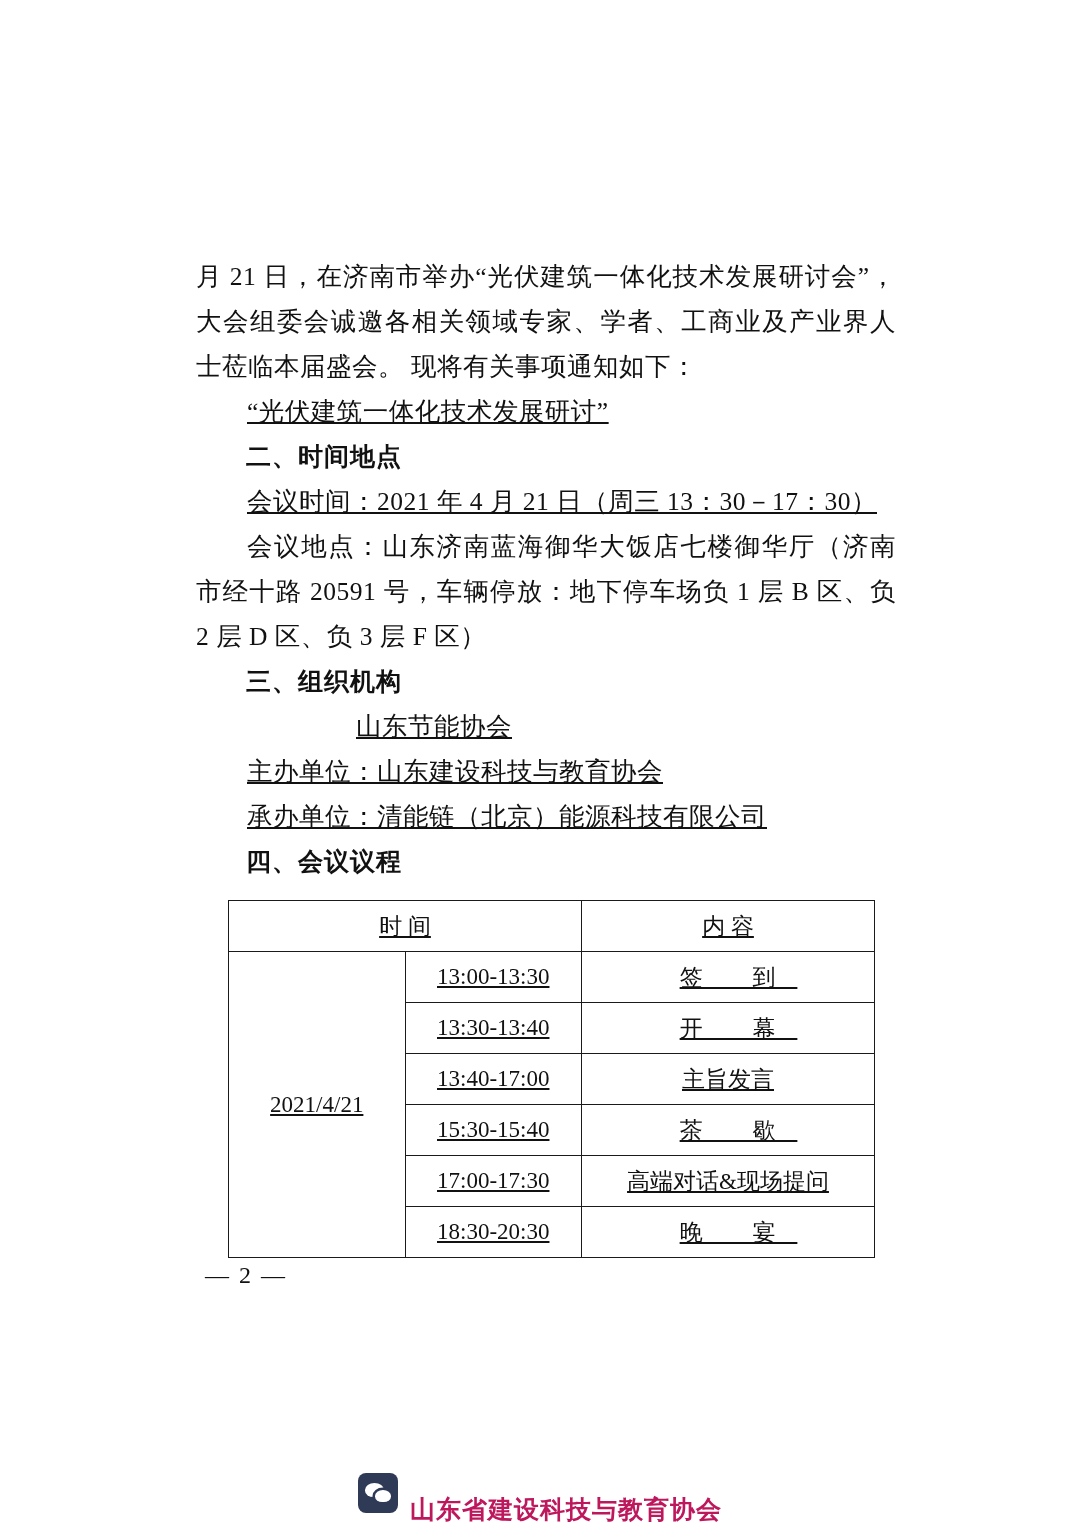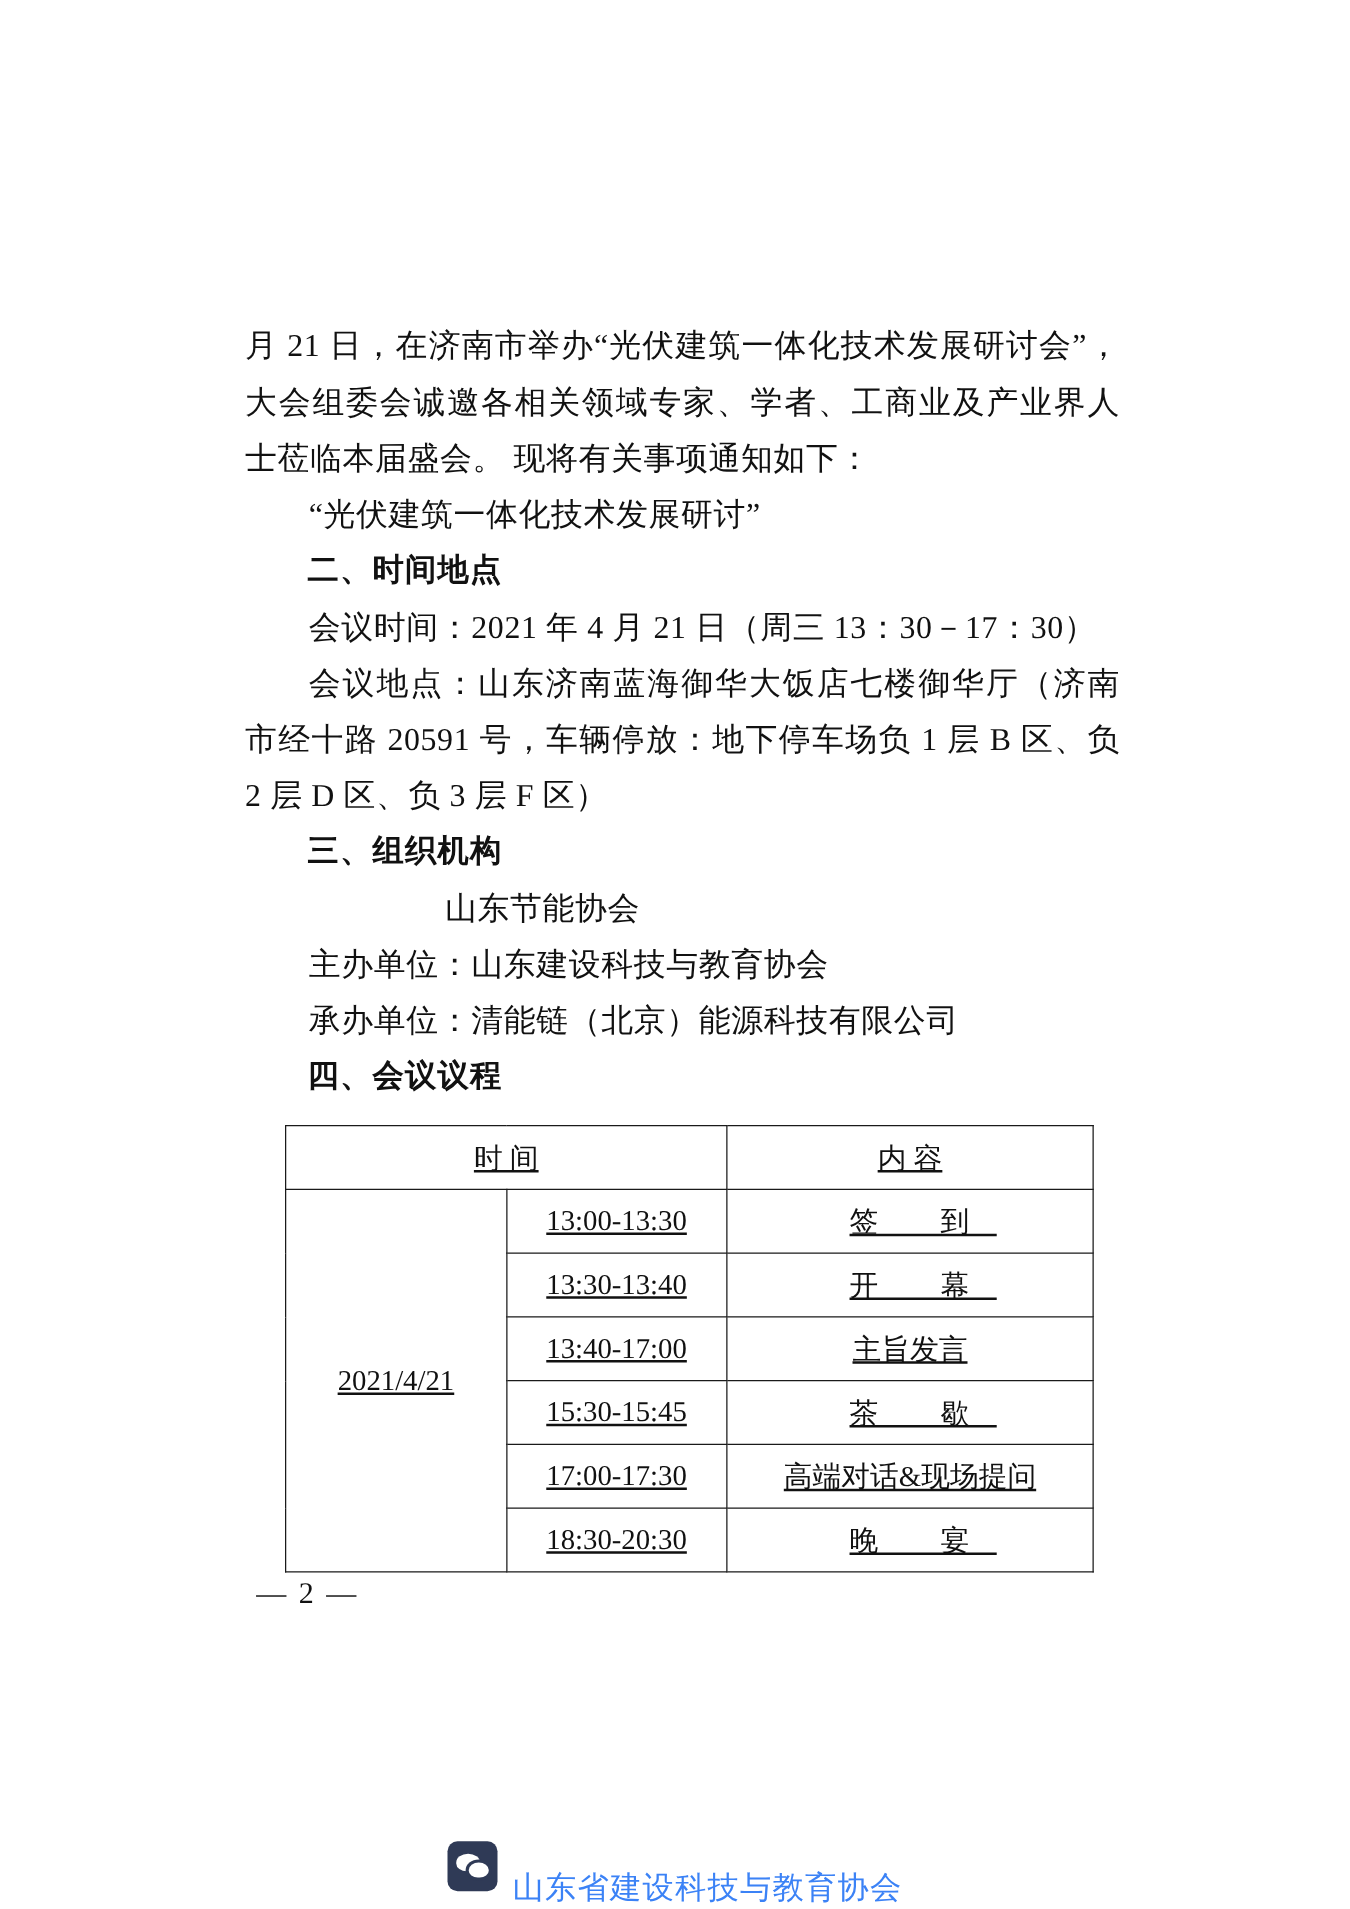--- a/index.html
+++ b/index.html
@@ -46,20 +46,21 @@
     line-height: 45px;
     text-indent: 50px;
     margin: 0;
     letter-spacing: 1px;
   }
   .line {
     font-size: 25.5px;
     line-height: 45px;
     margin: 0;
     letter-spacing: 0.5px;
+    text-decoration: underline;
   }
   .line.indent1 { text-indent: 51px; }
   .line.indent2 { text-indent: 160px; }
 
   table.agenda {
     border-collapse: collapse;
     margin-top: 16px;
     margin-left: 32px;
     width: 640px;
     table-layout: fixed;
@@ -123,23 +124,23 @@
     left: 17px;
     top: 17px;
     width: 16px;
     height: 12px;
     background: #ffffff;
     border-radius: 50% 50% 45% 45%;
     box-shadow: 0 0 0 2.5px #2f3a56;
   }
   .footer-text {
     font-family: "Liberation Sans", "DejaVu Sans", sans-serif;
-    font-weight: normal;
+    font-weight: bold;
     font-size: 25px;
-    color: #3b82f6;
+    color: #be185d;
     letter-spacing: 1px;
     margin-top: 33px;
   }
 </style>
 </head>
 <body>
 
 <div class="page">
 
   <div class="doc-body">
@@ -172,21 +173,21 @@
         </tr>
         <tr>
           <td class="col-time">13:30-13:40</td>
           <td class="col-content spaced2">开 幕</td>
         </tr>
         <tr>
           <td class="col-time">13:40-17:00</td>
           <td class="col-content">主旨发言</td>
         </tr>
         <tr>
-          <td class="col-time">15:30-15:45</td>
+          <td class="col-time">15:30-15:40</td>
           <td class="col-content spaced2">茶 歇</td>
         </tr>
         <tr>
           <td class="col-time">17:00-17:30</td>
           <td class="col-content">高端对话&amp;现场提问</td>
         </tr>
         <tr>
           <td class="col-time">18:30-20:30</td>
           <td class="col-content spaced2">晚 宴</td>
         </tr>

